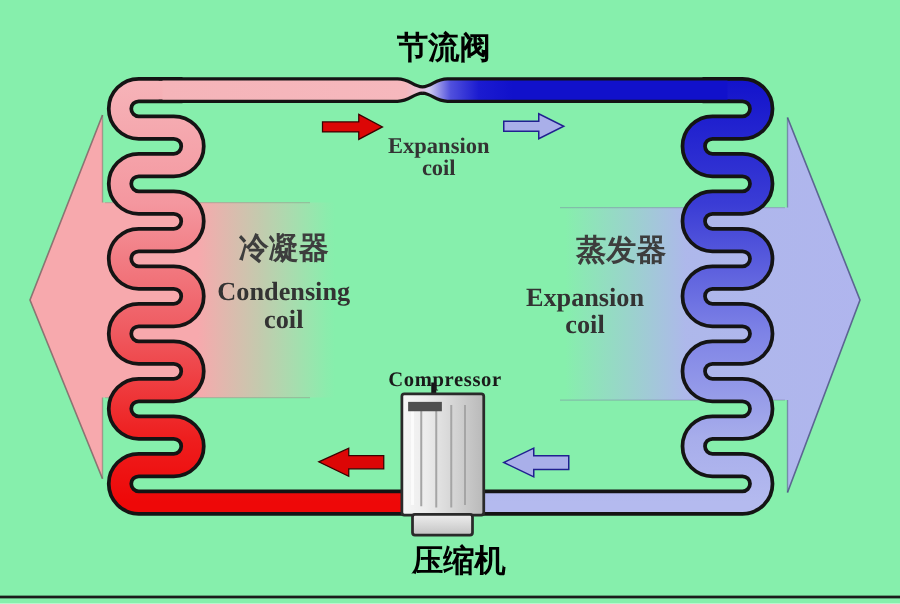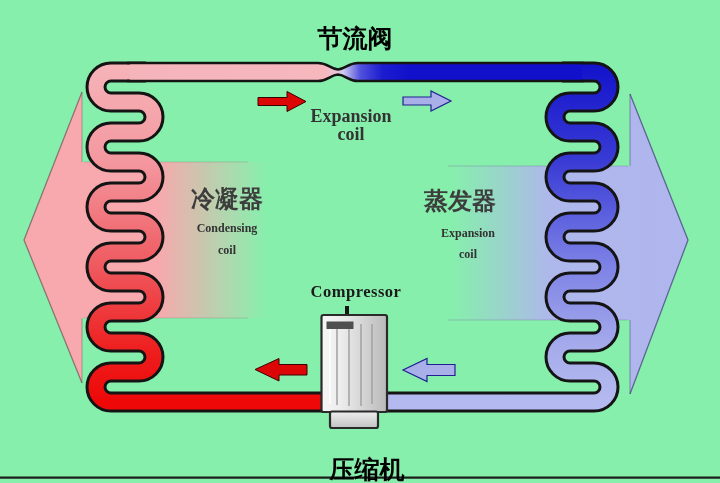--- a/index.html
+++ b/index.html
@@ -8,21 +8,21 @@
     background:#86efac;
     font-family:Liberation Serif, serif;
   }
   .stage svg{position:absolute;left:0;top:0;}
   .lbl{
     position:absolute;transform:translateX(-50%);
     font-weight:bold;white-space:nowrap;text-align:center;line-height:1.05;
   }
   .zh-big{font-size:25px;color:#000;}
   .zh-mid{font-size:24px;color:#3d3d3d;}
-  .en{font-size:12px;color:#333;}
+  .en{font-size:21px;color:#333;}
   .en-sm{font-size:18px;color:#333;}
   .comp{font-size:16.5px;color:#1a1a1a;letter-spacing:.5px;}
 </style>
 </head>
 <body>
 
 <div class="stage">
 
   <svg width="720" height="483" viewBox="0 0 720 483">
     <defs>
@@ -123,19 +123,19 @@
 
   <div class="lbl zh-big" style="left:355px;top:26px;">节流阀</div>
 
   <div class="lbl en-sm" style="left:351px;top:107px;">Expansion</div>
   <div class="lbl en-sm" style="left:351px;top:125px;">coil</div>
 
   <div class="lbl zh-mid" style="left:227px;top:187px;">冷凝器</div>
   <div class="lbl en" style="left:227px;top:222px;">Condensing</div>
   <div class="lbl en" style="left:227px;top:244px;">coil</div>
 
-  <div class="lbl zh-mid" style="left:460px;top:189px;">蒸发器</div>
+  <div class="lbl zh-mid" style="left:497px;top:189px;">蒸发器</div>
   <div class="lbl en" style="left:468px;top:227px;">Expansion</div>
   <div class="lbl en" style="left:468px;top:248px;">coil</div>
 
-  <div class="lbl comp" style="left:356px;top:283px;">Compressor</div>
-  <div class="lbl zh-big" style="left:367px;top:437px;margin-top:20px;">压缩机</div>
+  <div class="lbl comp" style="left:356px;top:295px;">Compressor</div>
+  <div class="lbl zh-big" style="left:367px;top:437px;">压缩机</div>
 </div>
 
 </body></html>

